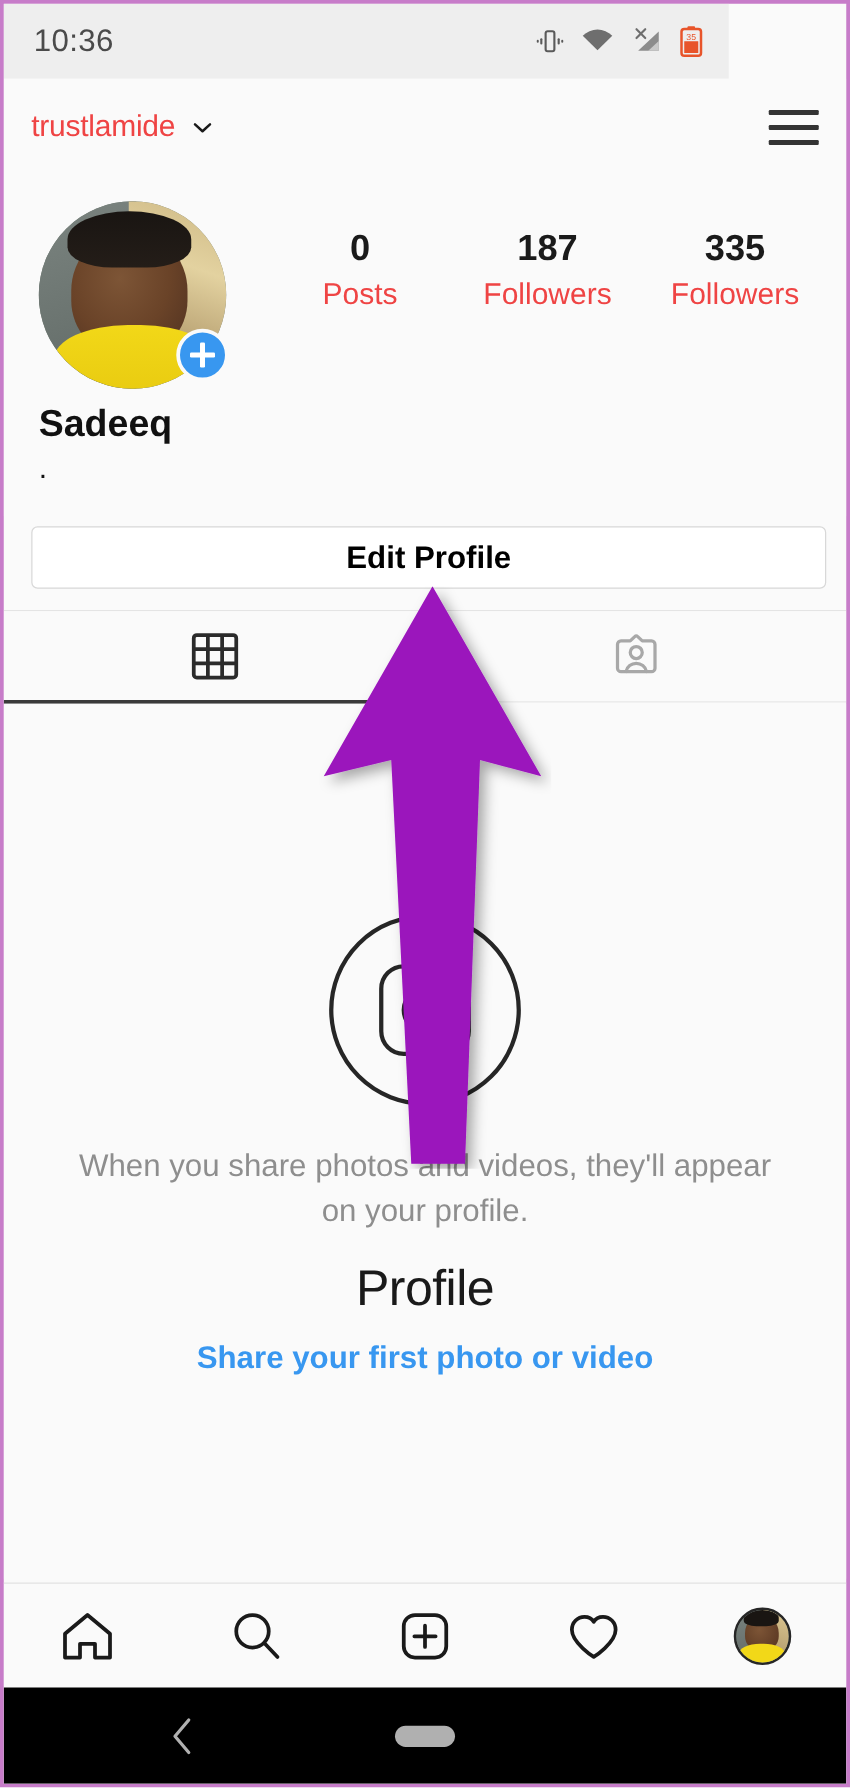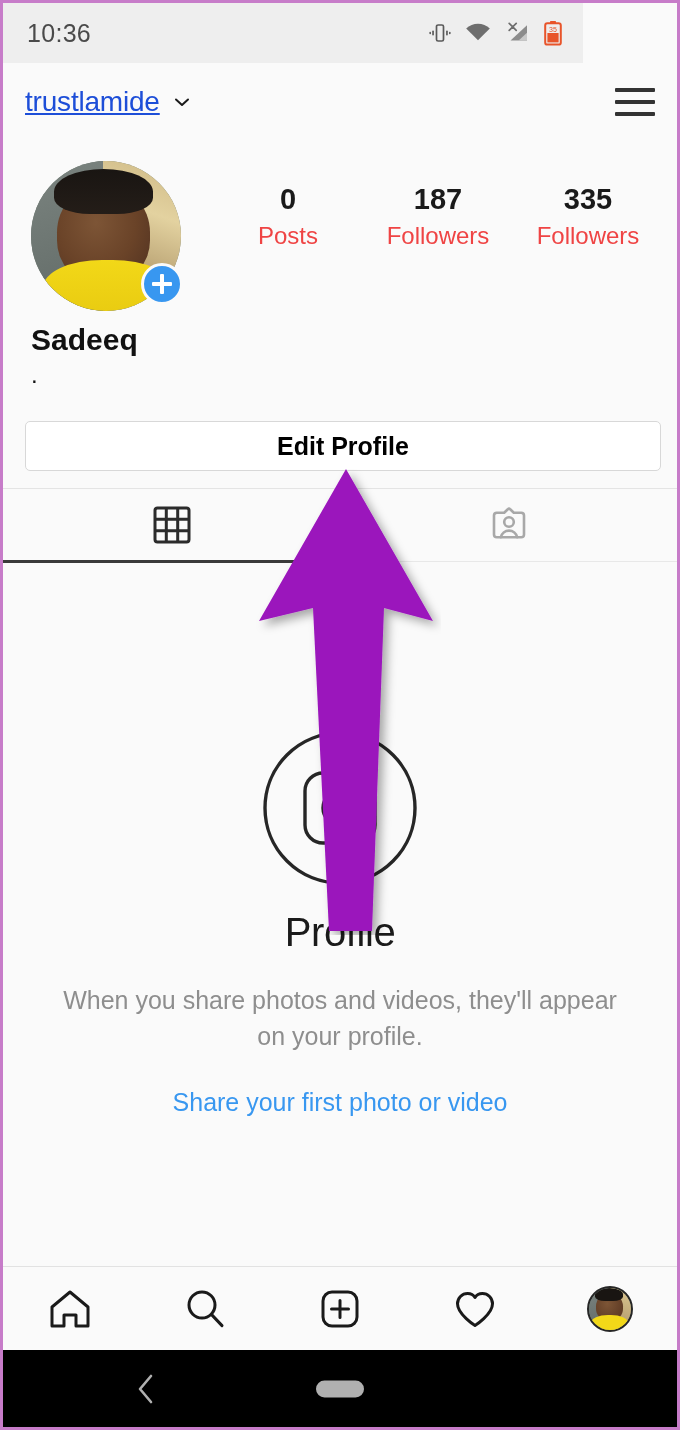--- a/index.html
+++ b/index.html
@@ -29,21 +29,21 @@
   .sysicon { display:block; }
 
   
   #appheader {
     position:absolute; left:0; top:60px; width:674px; height:78px;
     background:#fafafa;
     display:flex; align-items:center; justify-content:space-between;
     padding:0 22px 0 22px;
   }
   #usernamewrap { display:flex; align-items:center; gap:11px; }
-  #username { font-size:28px; color:#1d4ed8; letter-spacing:-.2px;text-decoration:underline; }
+  #username { font-size:24px; color:#ef4444; letter-spacing:-.2px; }
   #hamburger { display:flex; flex-direction:column; gap:8px; width:40px; }
   #hamburger span { display:block; height:4px; background:#333; border-radius:1px; }
 
   
   #profileblock {
     position:absolute; left:0; top:138px; width:674px; height:272px;
     background:#fafafa;
   }
   #avatar-wrap { position:absolute; left:28px; top:20px; width:150px; height:150px; }
   #avatar {
@@ -133,22 +133,22 @@
   #empty-title {
     margin-top:22px;
     font-size:40px; color:#1a1a1a; letter-spacing:-.4px;
   }
   #empty-desc {
     margin-top:28px;
     width:560px; text-align:center;
     font-size:25px; color:#8e8e8e; line-height:1.42;
   }
   #empty-link {
-    margin-top:34px;
-    font-size:25px; font-weight:normal; color:#3897f0;
+    margin-top:18px;
+    font-size:25px; font-weight:bold; color:#3897f0;
   }
 
   
   #bottomnav {
     position:absolute; left:0; bottom:77px; width:674px; height:84px;
     background:#fafafa; border-top:1px solid #e2e2e2;
     display:flex; align-items:center;
   }
   .navitem { flex:1; display:flex; align-items:center; justify-content:center; }
   #nav-avatar {
@@ -292,22 +292,22 @@
   <div id="tab-underline"></div>
   <div id="tabs-hairline"></div>
 
   <div id="emptystate">
     <svg id="camera-circle" viewBox="0 0 160 160">
       <circle cx="80" cy="80" r="75" fill="none" stroke="#262626" stroke-width="3.4"></circle>
       <rect x="45" y="45" width="70" height="70" rx="18" fill="none" stroke="#262626" stroke-width="3.4"></rect>
       <circle cx="80" cy="80" r="17" fill="none" stroke="#262626" stroke-width="3.4"></circle>
       <circle cx="101" cy="59" r="3.4" fill="#262626"></circle>
     </svg>
+    <div id="empty-desc">When you share photos and videos, they'll appear on your profile.</div>
     <div id="empty-title">Profile</div>
-    <div id="empty-desc">When you share photos and videos, they'll appear on your profile.</div>
     <div id="empty-link">Share your first photo or video</div>
   </div>
 
   <svg id="arrow" viewBox="0 0 190 466" preserveAspectRatio="none">
     <defs>
       <filter id="arrowshadow" x="-20%" y="-8%" width="150%" height="120%">
         <feDropShadow dx="5" dy="5" stdDeviation="5" flood-color="#000000" flood-opacity="0.33"></feDropShadow>
       </filter>
     </defs>
     <path d="M95 0 L182 152 L133 139 L121 462 L78 462 L62 139 L8 152 Z" fill="#9B15BC" filter="url(#arrowshadow)"></path>

